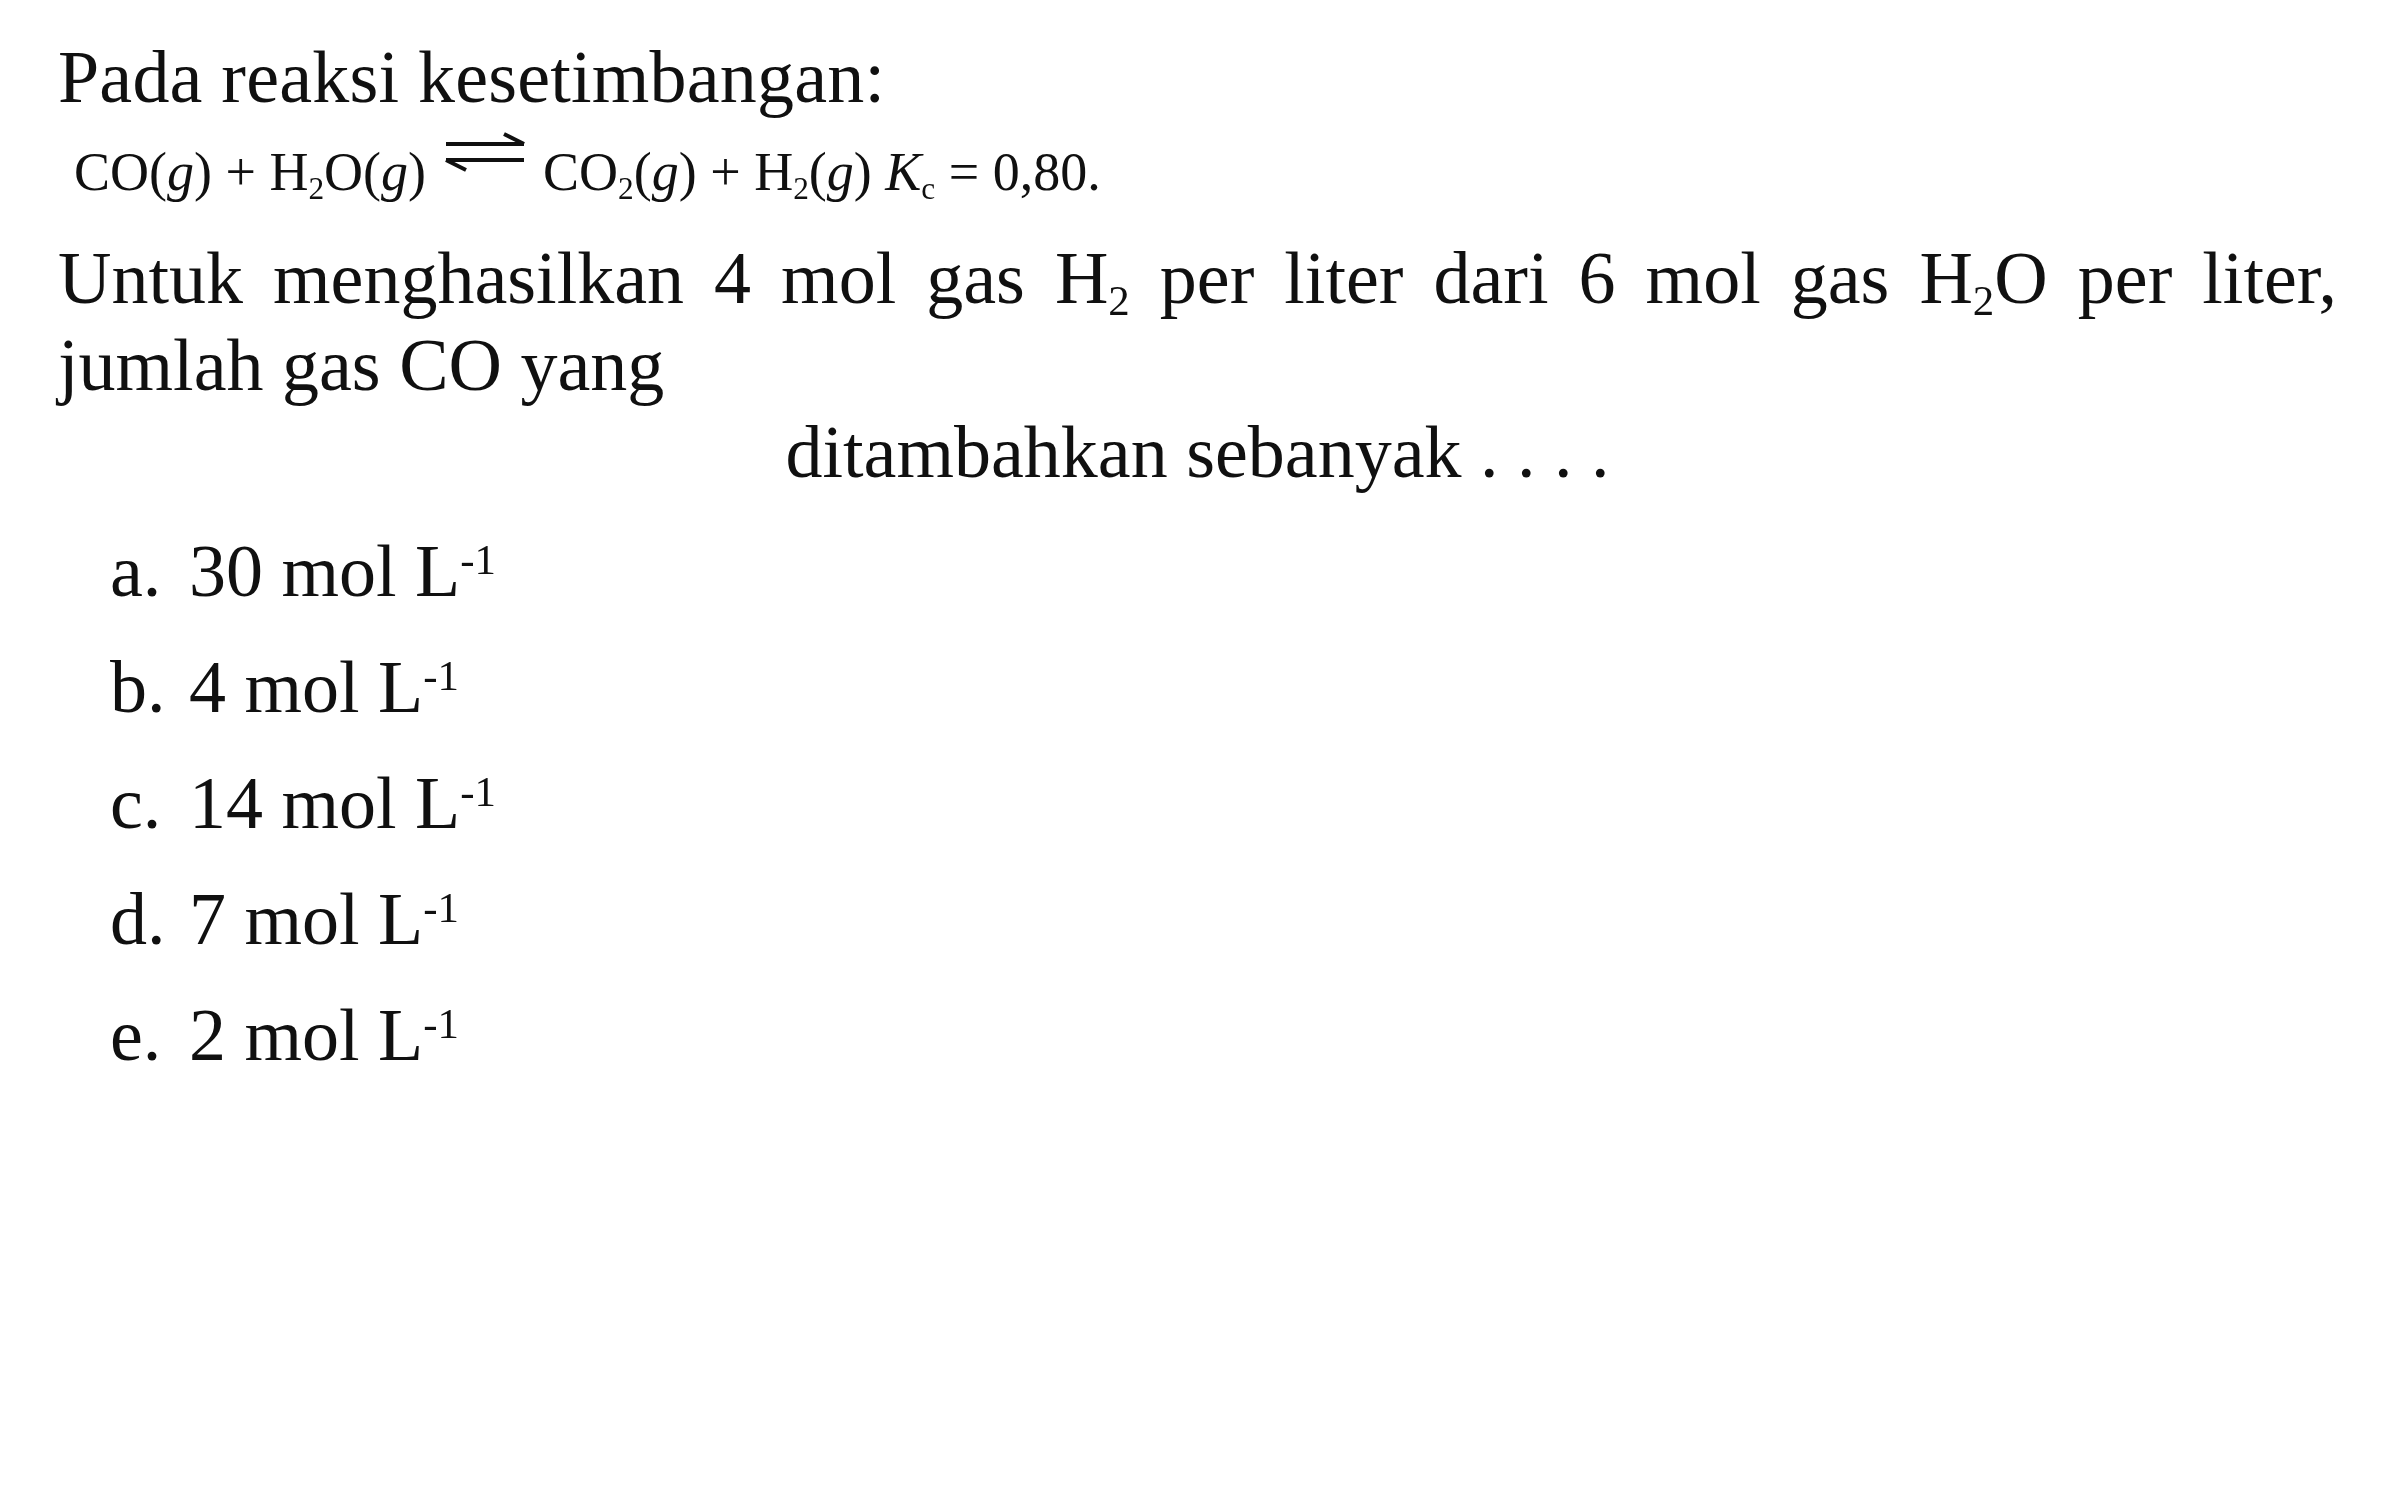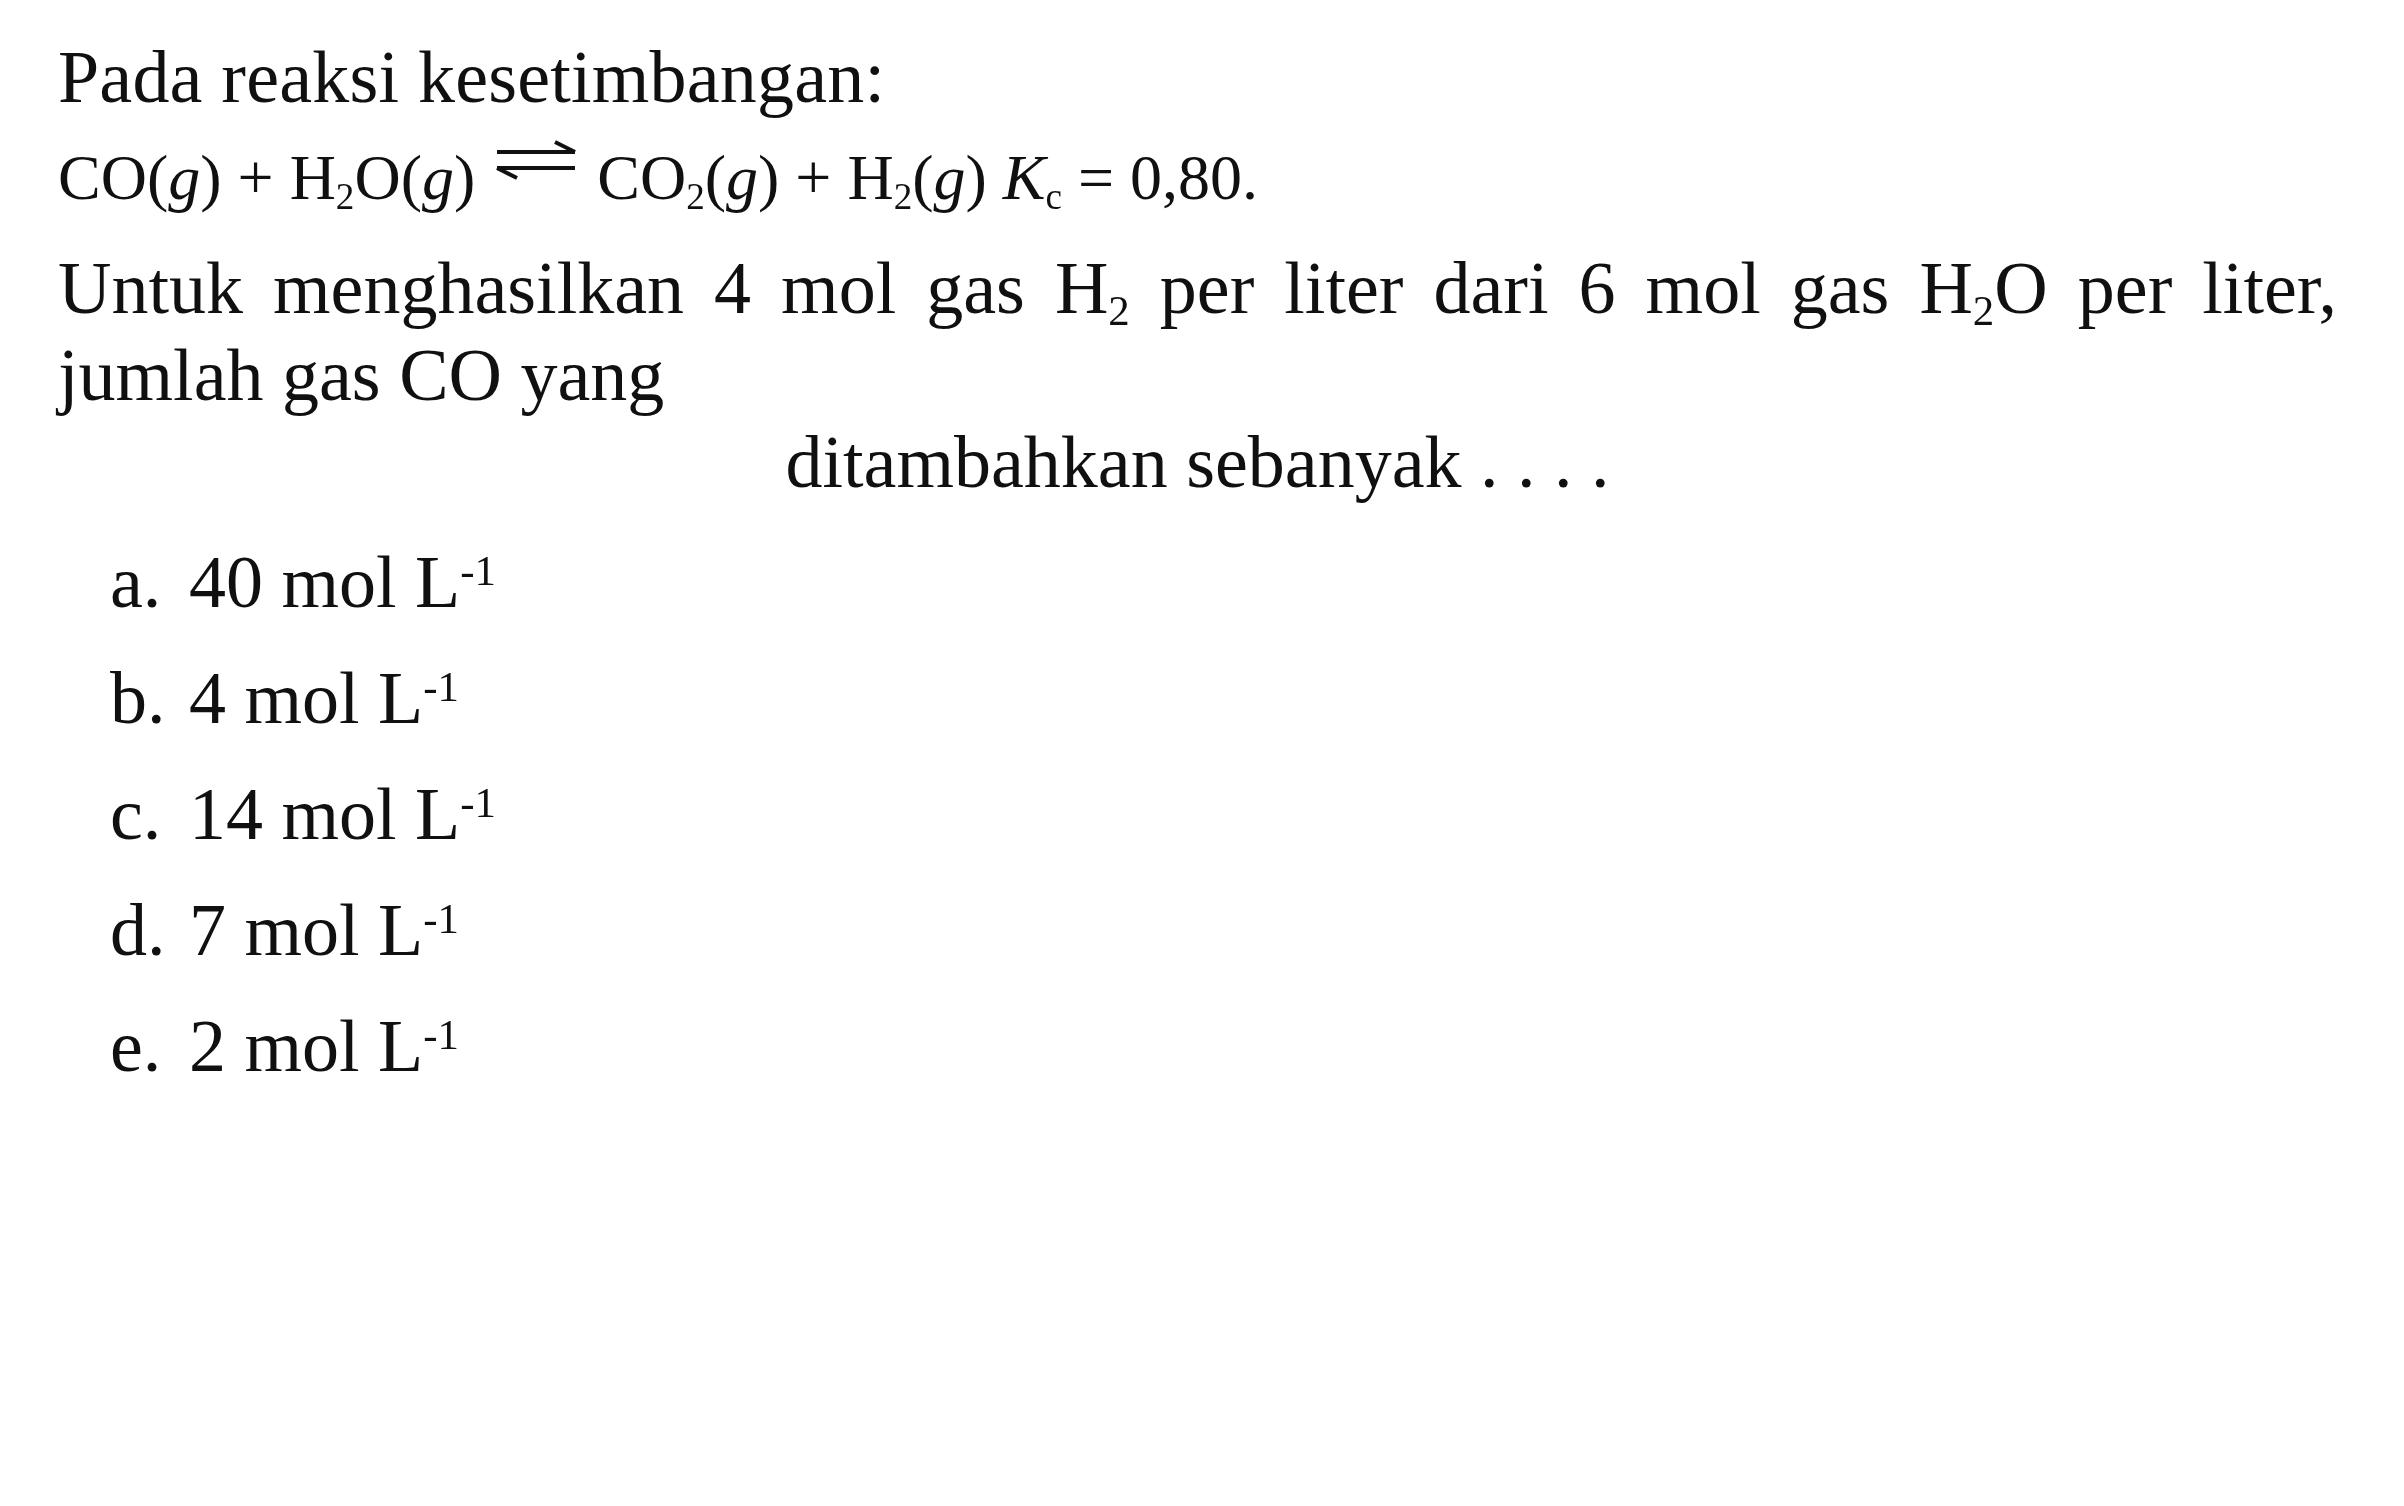--- a/index.html
+++ b/index.html
@@ -22,23 +22,23 @@
     position: relative;
   }
   .q-line {
     font-size: 74px;
     line-height: 1.02;
     letter-spacing: 0.2px;
     margin: 0 0 30px 0;
     white-space: nowrap;
   }
   .eq-line {
-    font-size: 64px;
+    font-size: 54px;
     line-height: 1.02;
-    margin: 0 0 34px 0;
+    margin: 0 0 34px 16px;
     white-space: nowrap;
   }
   .para {
     font-size: 74px;
     line-height: 1.18;
     margin: 0 0 26px 0;
     text-align: justify;
     text-justify: inter-word;
     width: 2279px;
   }
@@ -124,21 +124,21 @@
   <p class="para">
     <span>Untuk menghasilkan 4 mol gas </span><span class="nowrap">H<sub>2</sub></span><span> per liter dari</span>
     <span>6 mol gas </span><span class="nowrap">H<sub>2</sub>O</span><span> per liter, jumlah gas CO yang</span>
     <span class="lastline">ditambahkan sebanyak . . . .</span>
   </p>
 
   <div class="options">
 
     <div class="opt-row">
       <span class="opt-letter">a.</span>
-      <span class="opt-text"><span>40</span> <span>mol L</span><sup>-1</sup></span>
+      <span class="opt-text"><span>30</span> <span>mol L</span><sup>-1</sup></span>
     </div>
 
     <div class="opt-row">
       <span class="opt-letter">b.</span>
       <span class="opt-text"><span>4</span> <span>mol L</span><sup>-1</sup></span>
     </div>
 
     <div class="opt-row">
       <span class="opt-letter">c.</span>
       <span class="opt-text"><span>14</span> <span>mol L</span><sup>-1</sup></span>

